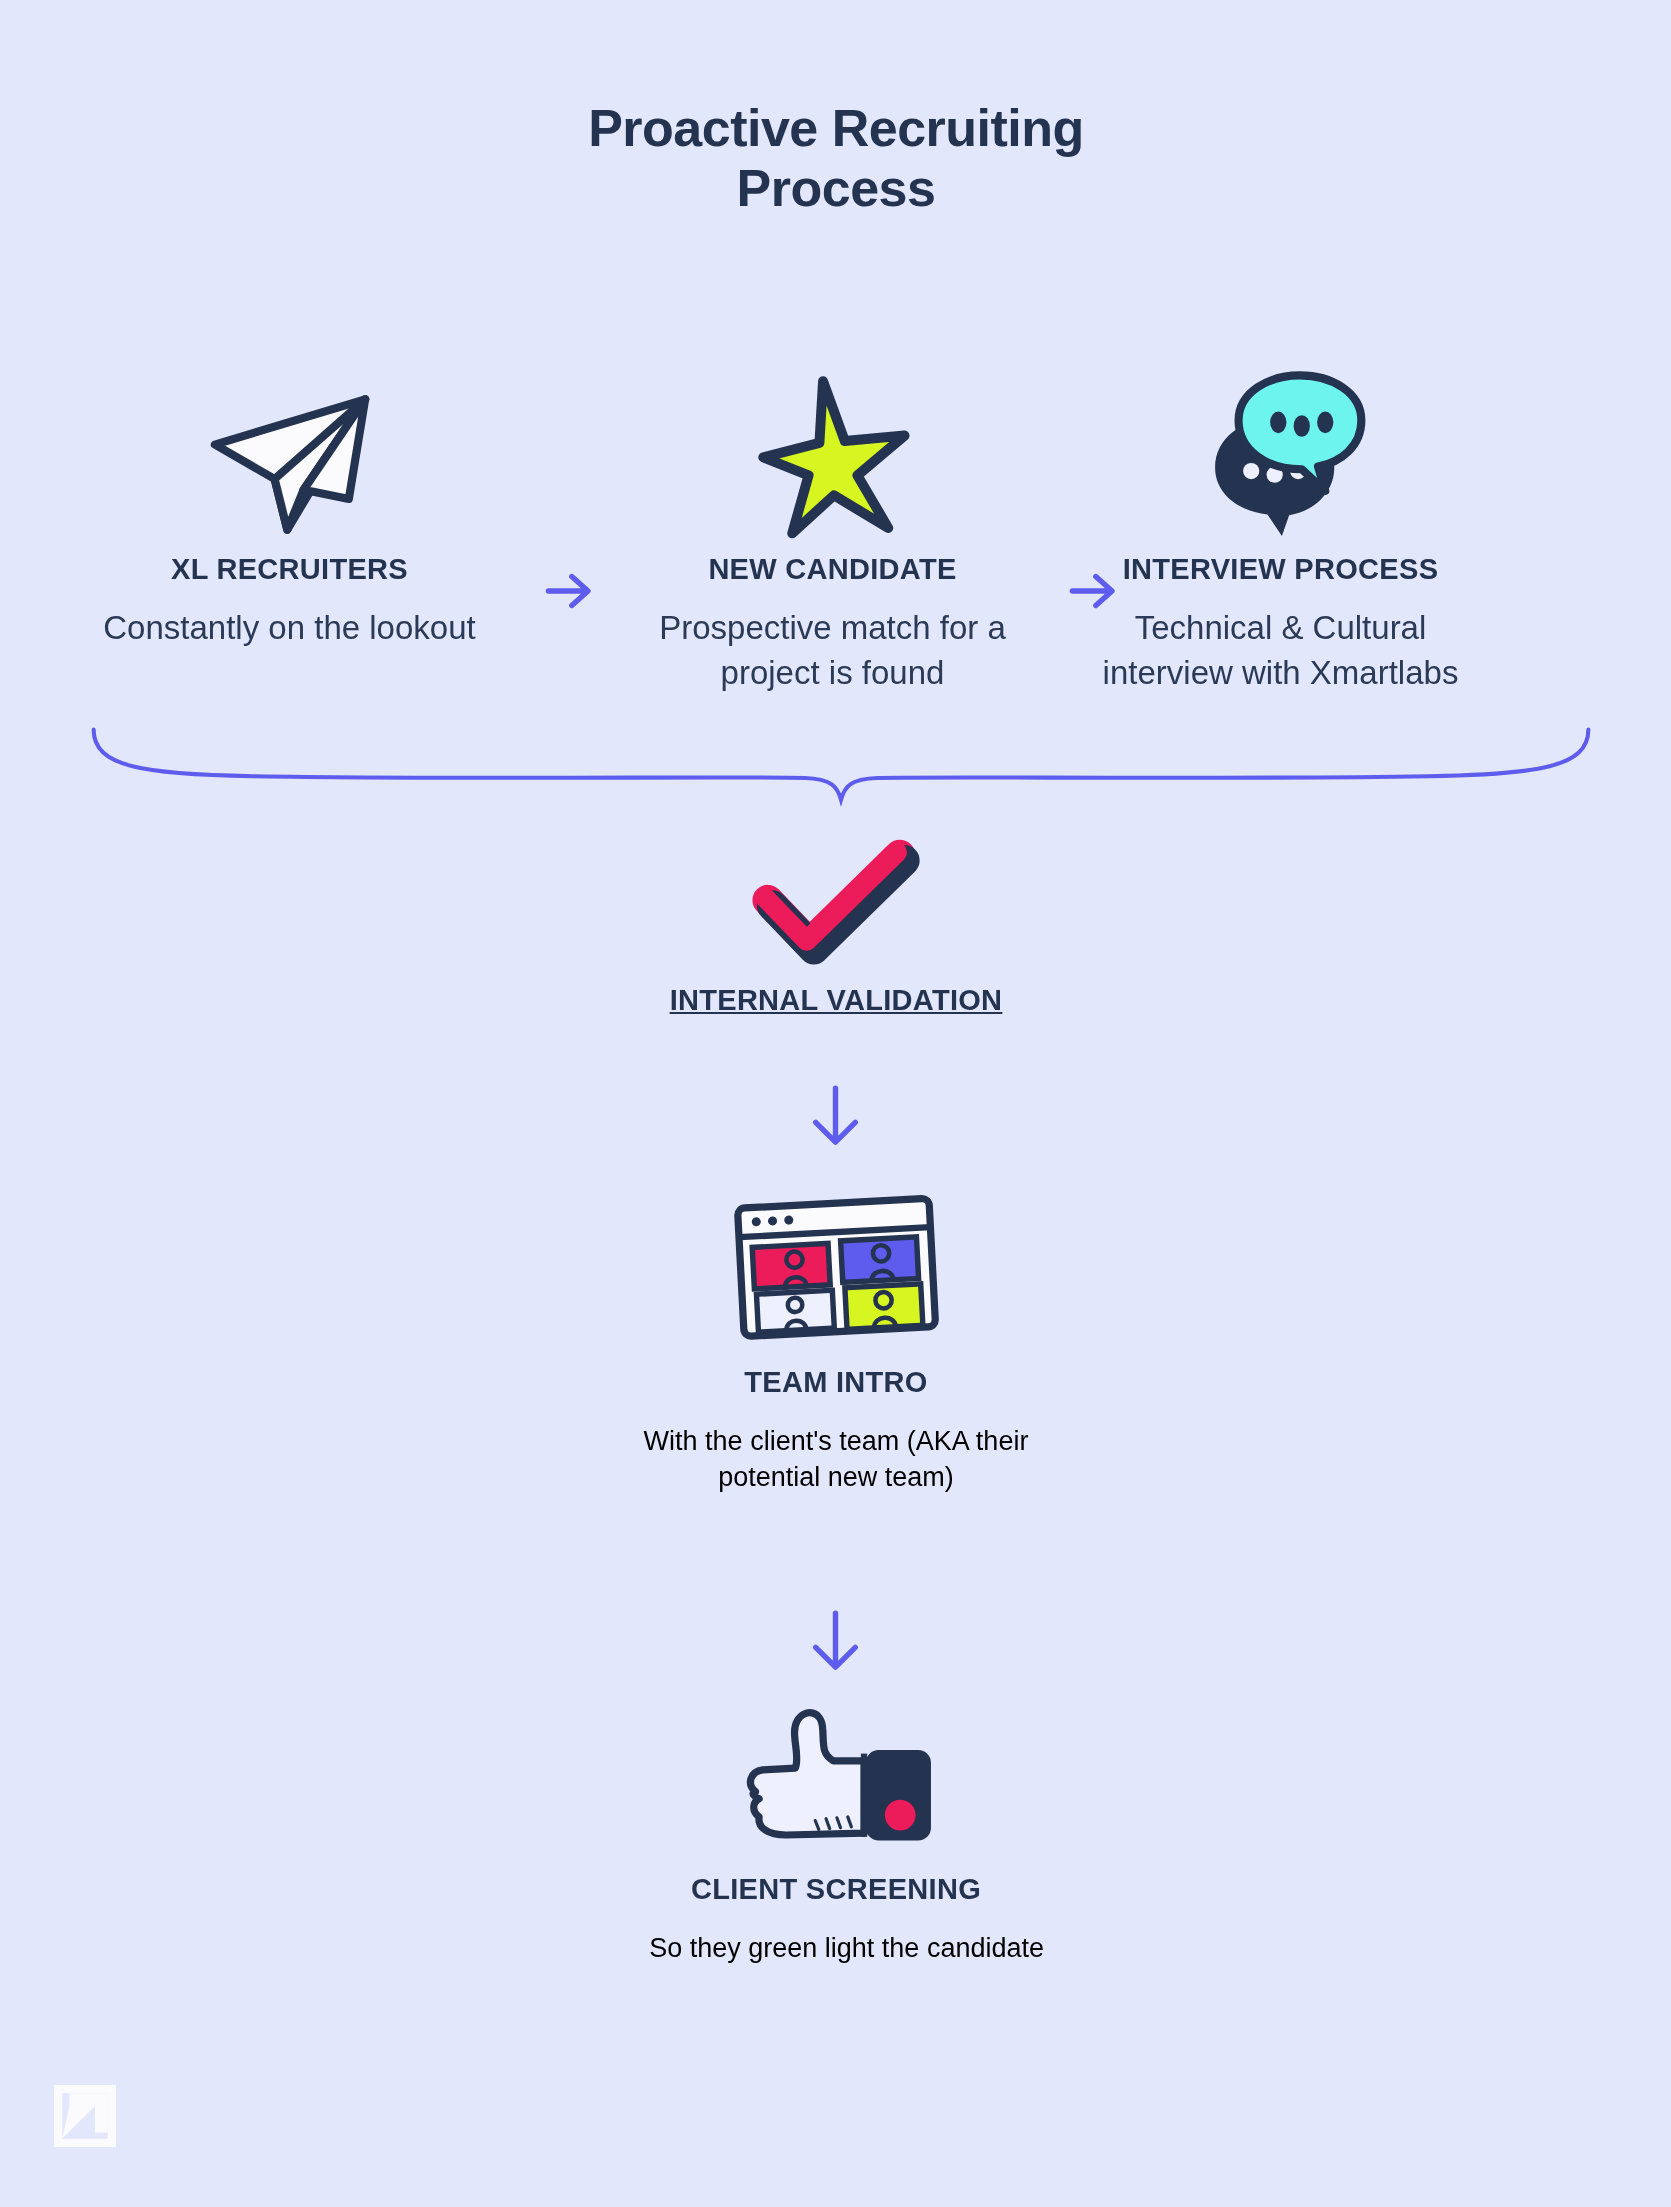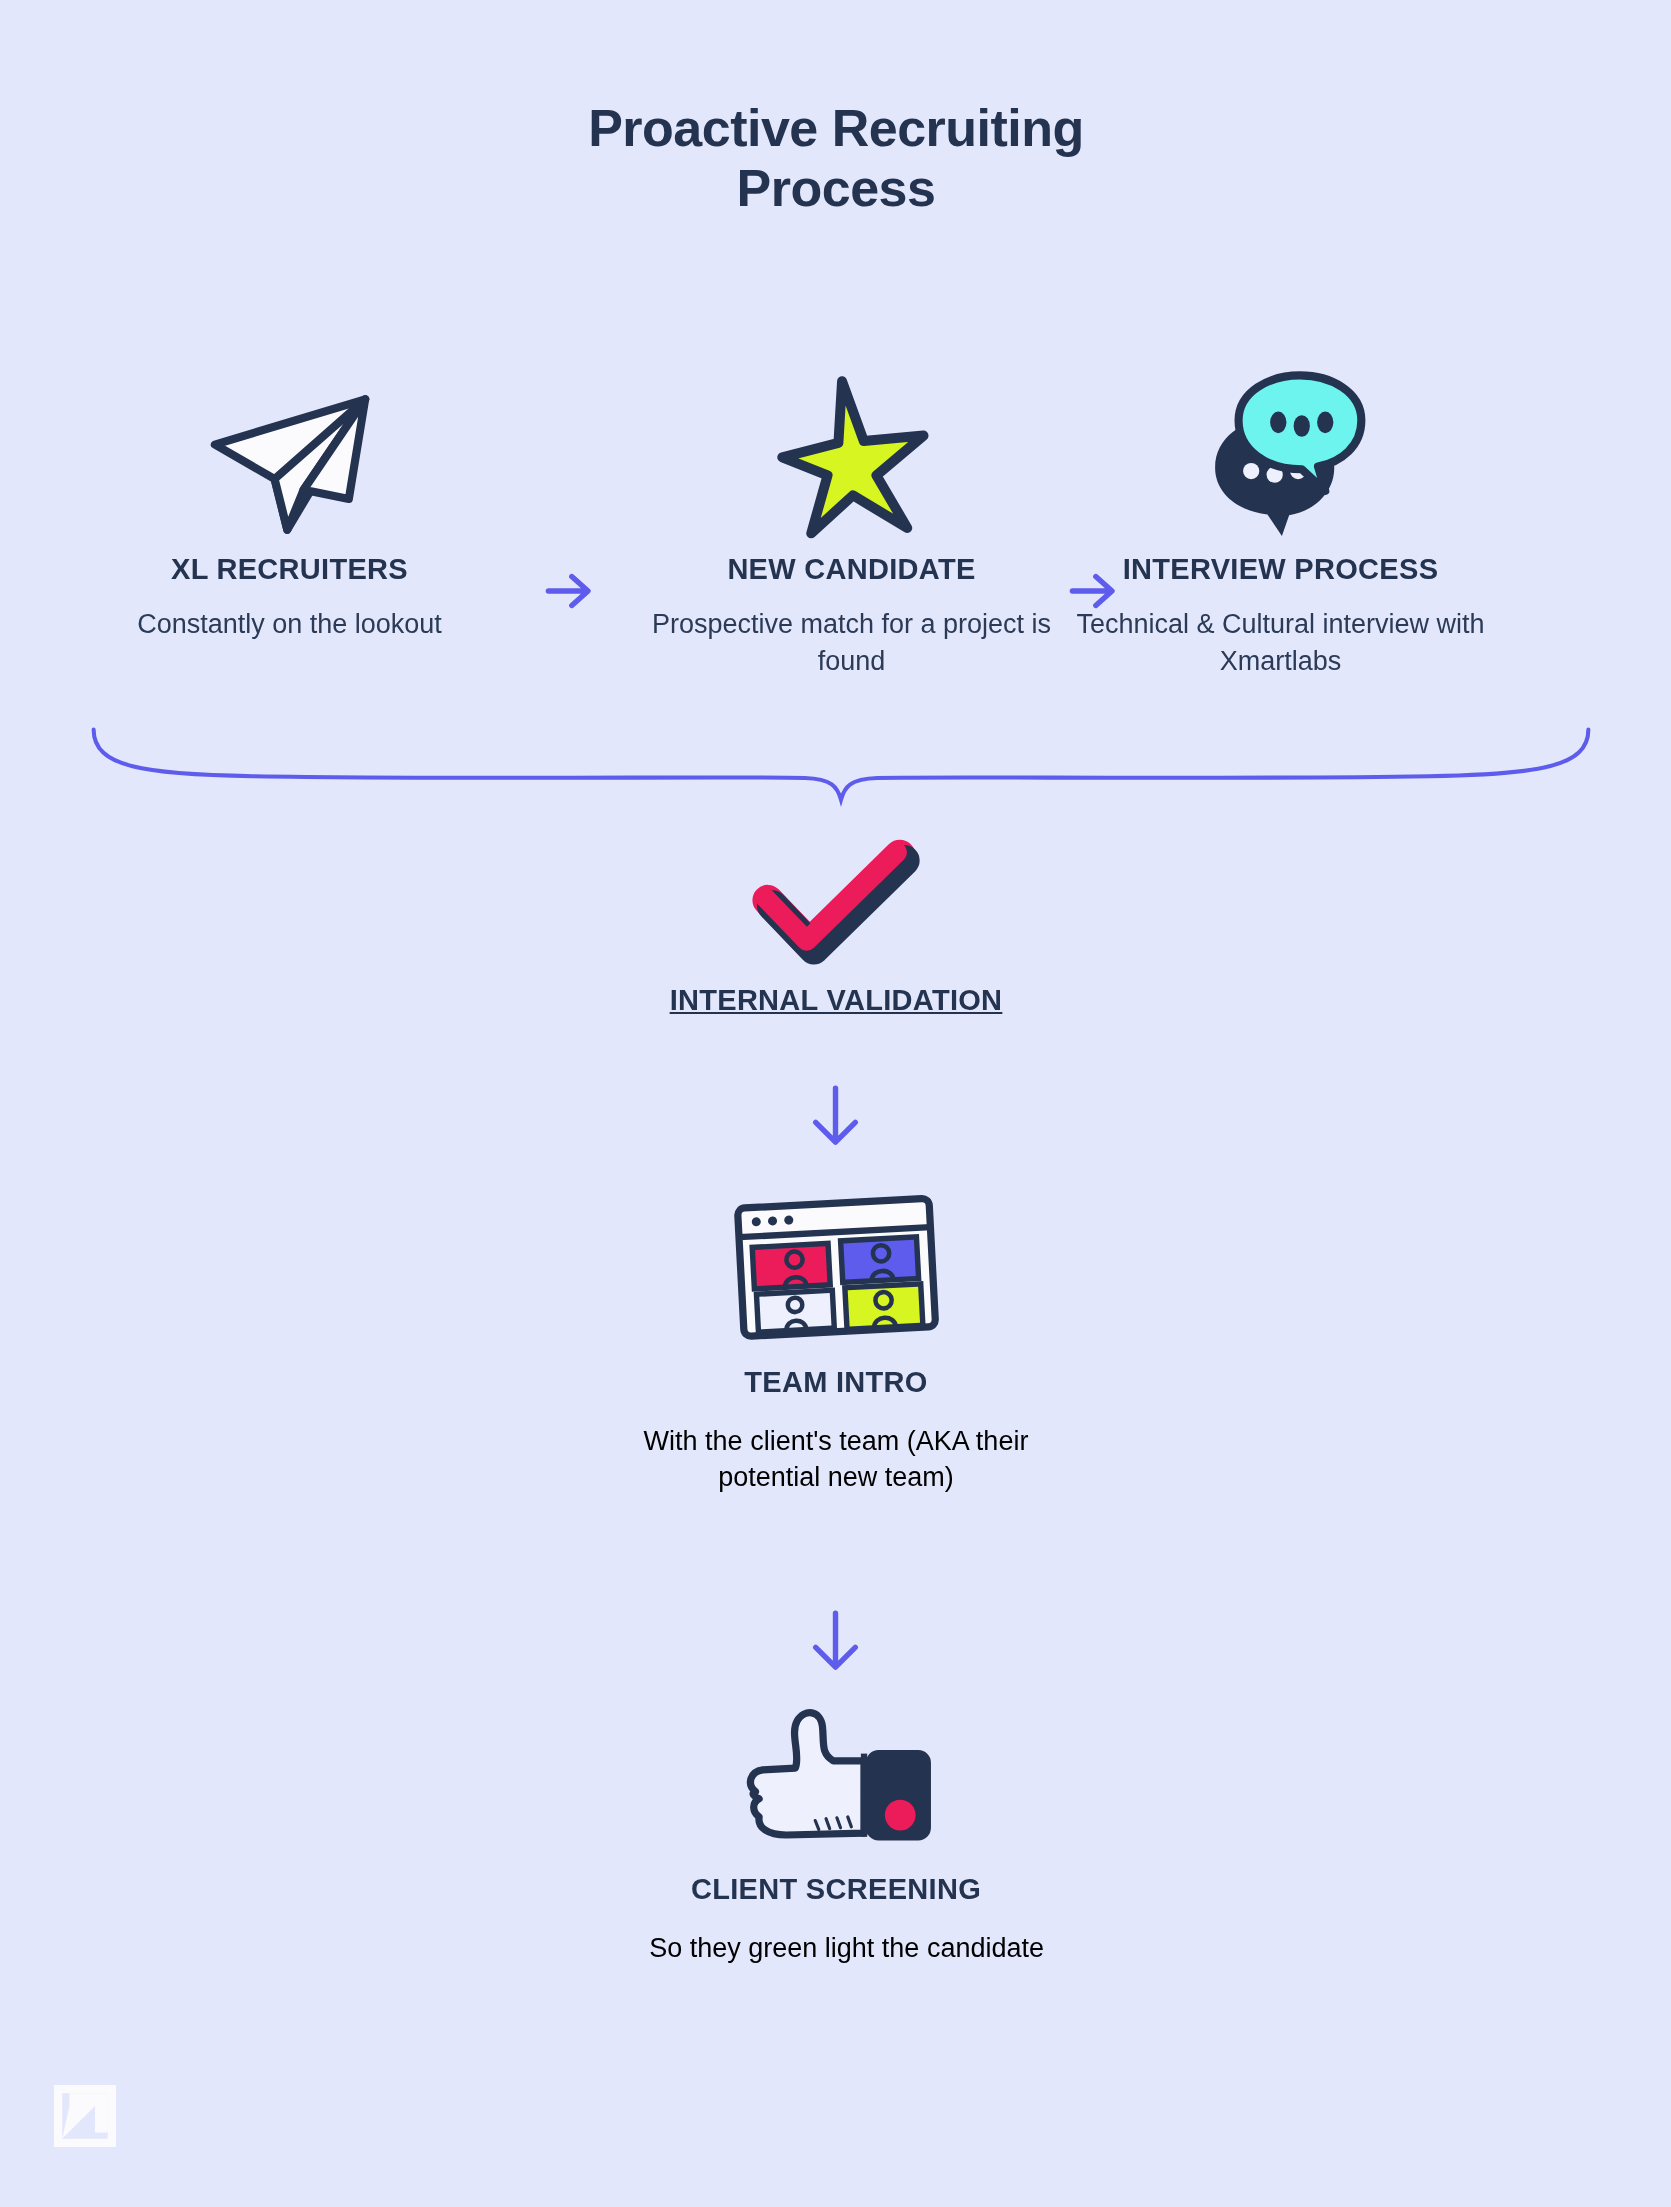--- a/index.html
+++ b/index.html
@@ -46,40 +46,40 @@
     height: 362px;
     padding-left: 26px;
   }
   .step {
     position: absolute;
     top: 0;
     width: 425px;
     text-align: center;
   }
   .step-1 { left: 77px; }
-  .step-2 { left: 639px; }
+  .step-2 { left: 620px; }
   .step-3 { left: 1068px; }
 
   .icon-box {
     height: 172px;
     display: flex;
     align-items: flex-end;
     justify-content: center;
   }
   .step-head {
     margin-top: 16.3px;
     font-size: 29px;
     font-weight: 700;
     letter-spacing: 0.3px;
     color: #24334f;
     white-space: nowrap;
   }
   .step-body {
     margin-top: 20px;
-    font-size: 27px;
+    font-size: 33px;
     font-weight: 400;
     line-height: 1.35;
     color: #2b3a56;
   }
 
   .h-arrow {
     position: absolute;
     top: 199px;
     width: 54px;
     height: 54px;

